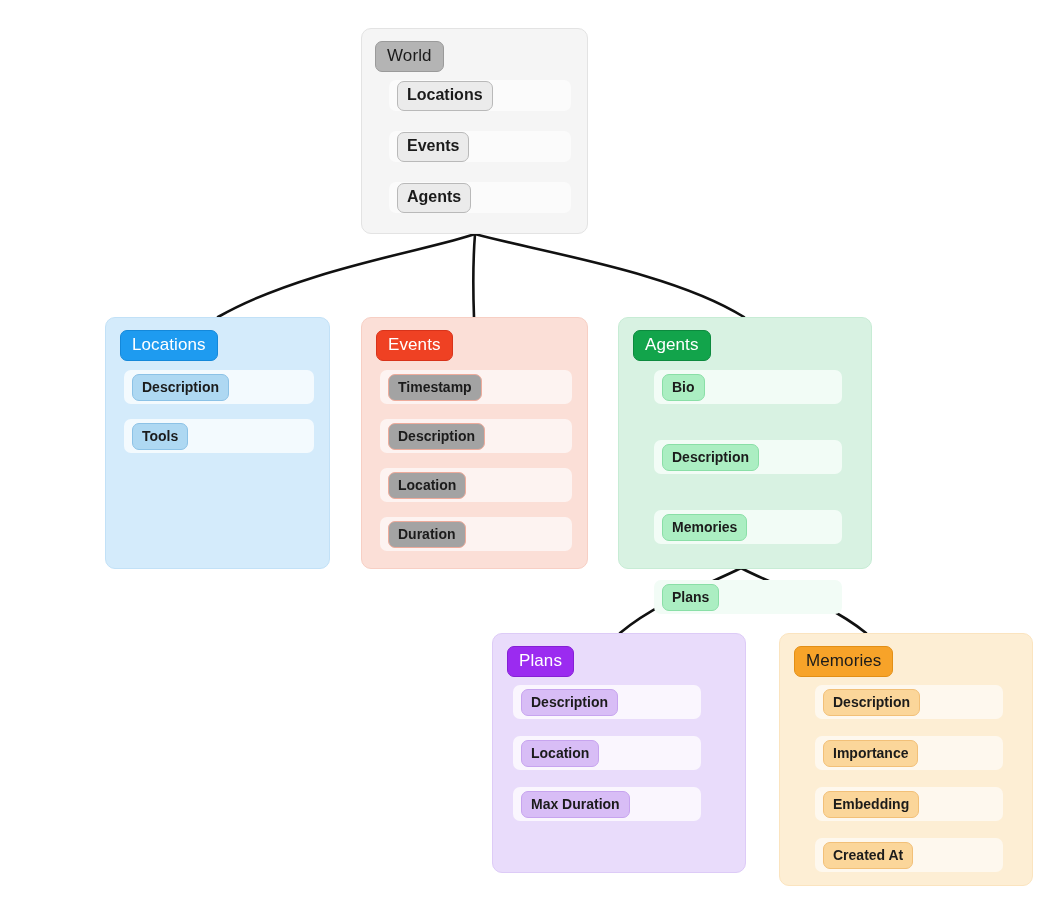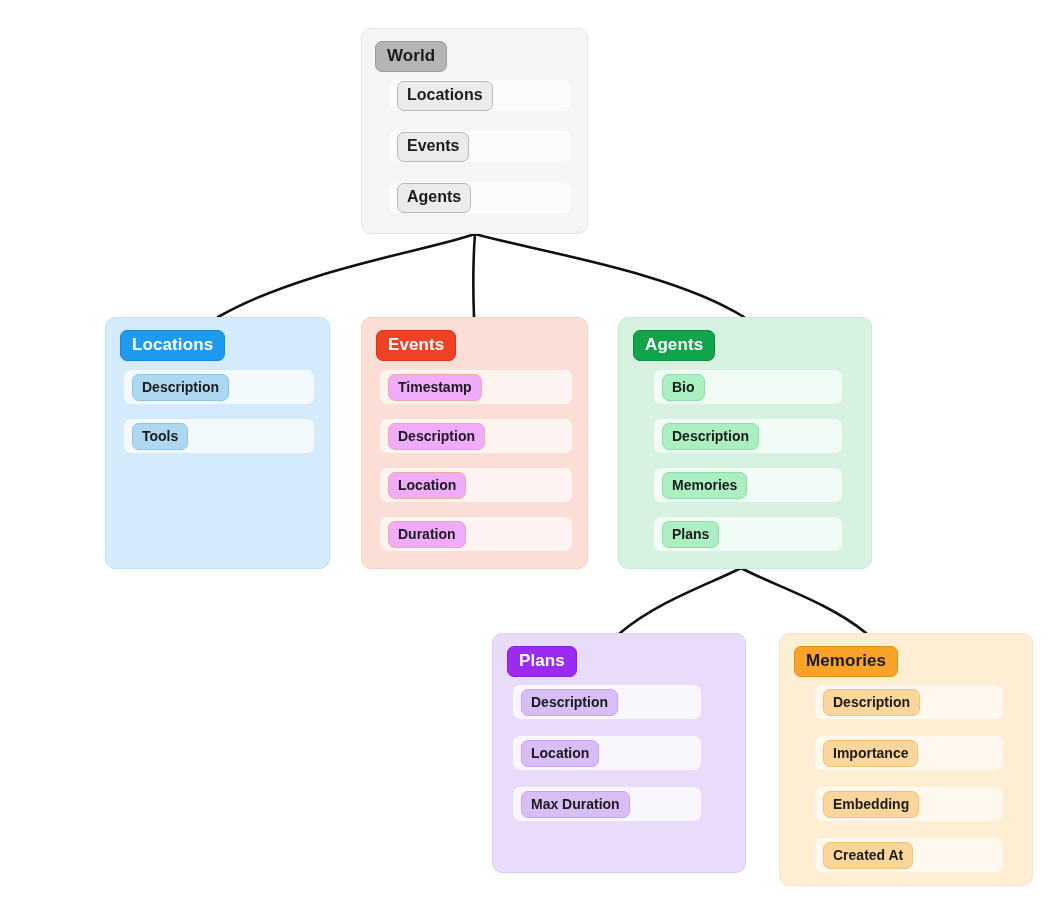--- a/index.html
+++ b/index.html
@@ -39,21 +39,21 @@
     border: 1px solid transparent;
     padding: 12px 0 0 0;
   }
 
   .node-title {
     display: inline-block;
     margin-left: 14px;
     padding: 4px 11px 5px 11px;
     border-radius: 7px;
     font-size: 17px;
-    font-weight: 700;
+    font-weight: 400;
     letter-spacing: .1px;
     line-height: 1.15;
     white-space: nowrap;
   }
 
   .rows {
     margin-top: 9px;
     display: flex;
     flex-direction: column;
   }
@@ -136,37 +136,37 @@
     border-color: #f7cfc4;
   }
   #node-events .node-title {
     background: #ef4123;
     border: 1px solid #d8331a;
     color: #ffffff;
   }
   #node-events .rows { margin-left: 18px; margin-right: 15px; }
   #node-events .row { background: #fdf3f1; }
   #node-events .chip {
-    background: #f0abfc;
+    background: #a3a3a3;
     border: 1px solid #eeab9b;
   }
 
   
   #node-agents {
     left: 618px; top: 317px;
     width: 254px; height: 252px;
     background: #d8f2e2;
     border-color: #c7ecd5;
   }
   #node-agents .node-title {
     background: #12a44b;
     border: 1px solid #0c8a3e;
     color: #ffffff;
   }
-  #node-agents .rows { margin-left: 35px; margin-right: 29px; }
+  #node-agents .rows { margin-left: 35px; margin-right: 29px; gap: 21px; }
   #node-agents .row { background: #f2fcf6; }
   #node-agents .chip {
     background: #abeec2;
     border: 1px solid #8adfa7;
   }
 
   
   #node-plans {
     left: 492px; top: 633px;
     width: 254px; height: 240px;

